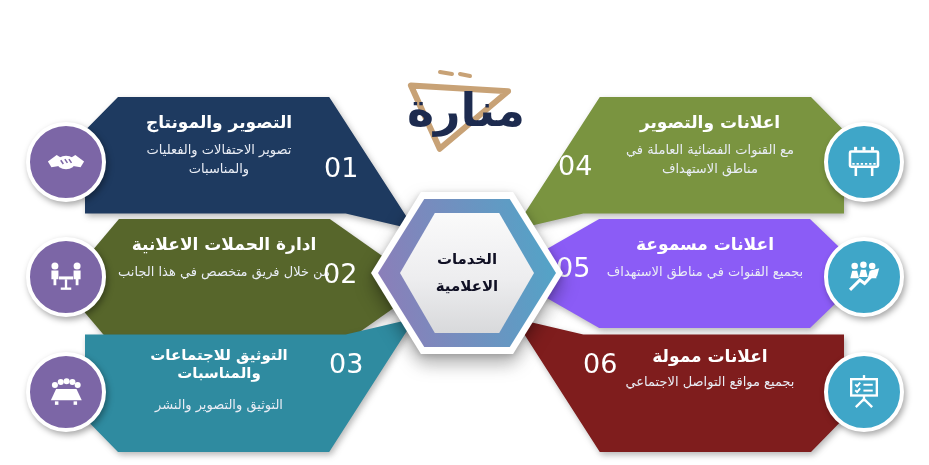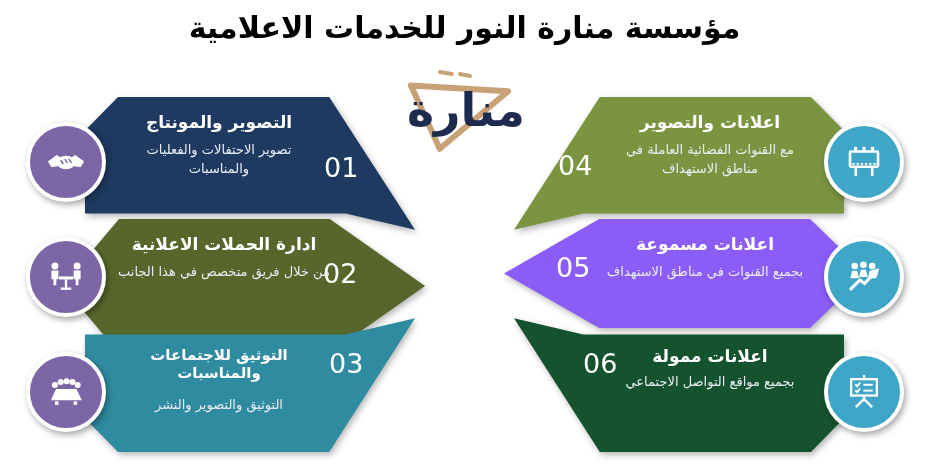--- a/index.html
+++ b/index.html
@@ -74,21 +74,20 @@
   #hex-label{
     font-family:"DejaVu Serif","DejaVu Sans",serif;direction:rtl;
     font-weight:bold;font-size:15px;color:#101024;text-align:center;line-height:1.8;
   }
 </style>
 </head>
 <body>
 
 <div id="stage">
 
-  <div id="page-title">مؤسسة منارة النور للخدمات الاعلامية</div>
 
   <svg id="logo" viewBox="0 0 152 100">
     <g fill="none" stroke="#c8a276" stroke-width="6" stroke-linejoin="round" stroke-linecap="round" transform="rotate(-6 76 50)">
       <path d="M26 18 L122 34 L48 84 Z"></path>
     </g>
     <g stroke="#c8a276" stroke-width="4" stroke-linecap="round">
       <path d="M52 10 l12 2"></path>
         <path d="M72 12 l10 2"></path>
     </g>
     <text x="78" y="64" text-anchor="middle" font-size="46" font-weight="bold" fill="#1d2b4f" font-family="&quot;DejaVu Sans&quot;,sans-serif">منارة</text>
@@ -129,21 +128,21 @@
   </div>
   <div class="bw bw5">
     <div class="banner b5 side-right" style="background: #8b5cf6;">
       <div class="content">
         <div class="b-title" style="color: rgb(255, 255, 255);">اعلانات مسموعة</div>
         <div class="b-desc">بجميع القنوات في مناطق الاستهداف</div>
       </div>
     </div>
   </div>
   <div class="bw bw6">
-    <div class="banner b6 side-right" style="background: #14532d;">
+    <div class="banner b6 side-right" style="background: #7f1d1d;">
       <div class="content">
         <div class="b-title" style="color: rgb(255, 255, 255);">اعلانات ممولة</div>
         <div class="b-desc">بجميع مواقع التواصل الاجتماعي</div>
       </div>
     </div>
   </div>
 
   <div class="num n1">01</div>
   <div class="num n2">02</div>
   <div class="num n3">03</div>
@@ -228,14 +227,24 @@
       </g>
       <g stroke="#fff" stroke-width="1.7" fill="none">
         <path d="M10.5 11.5 l1.6 1.6 2.6-3.2"></path>
           <line x1="17.5" y1="11.8" x2="25.5" y2="11.8"></line>
         <path d="M10.5 16.5 l1.6 1.6 2.6-3.2"></path>
           <line x1="17.5" y1="16.8" x2="25.5" y2="16.8"></line>
       </g>
     </svg>
   </div>
 
+  <div id="hex-wrap">
+    <div id="hex-outer" class="hex"></div>
+    <div id="hex-ring" class="hex" style="background: linear-gradient(80deg, rgb(143, 124, 184), rgb(79, 166, 200));"></div>
+    <div id="hex-inner" class="hex">
+      <div id="hex-label">
+        <div>الخدمات</div>
+        <div>الاعلامية</div>
+      </div>
+    </div>
+  </div>
 
 </div>
 
 </body></html>

